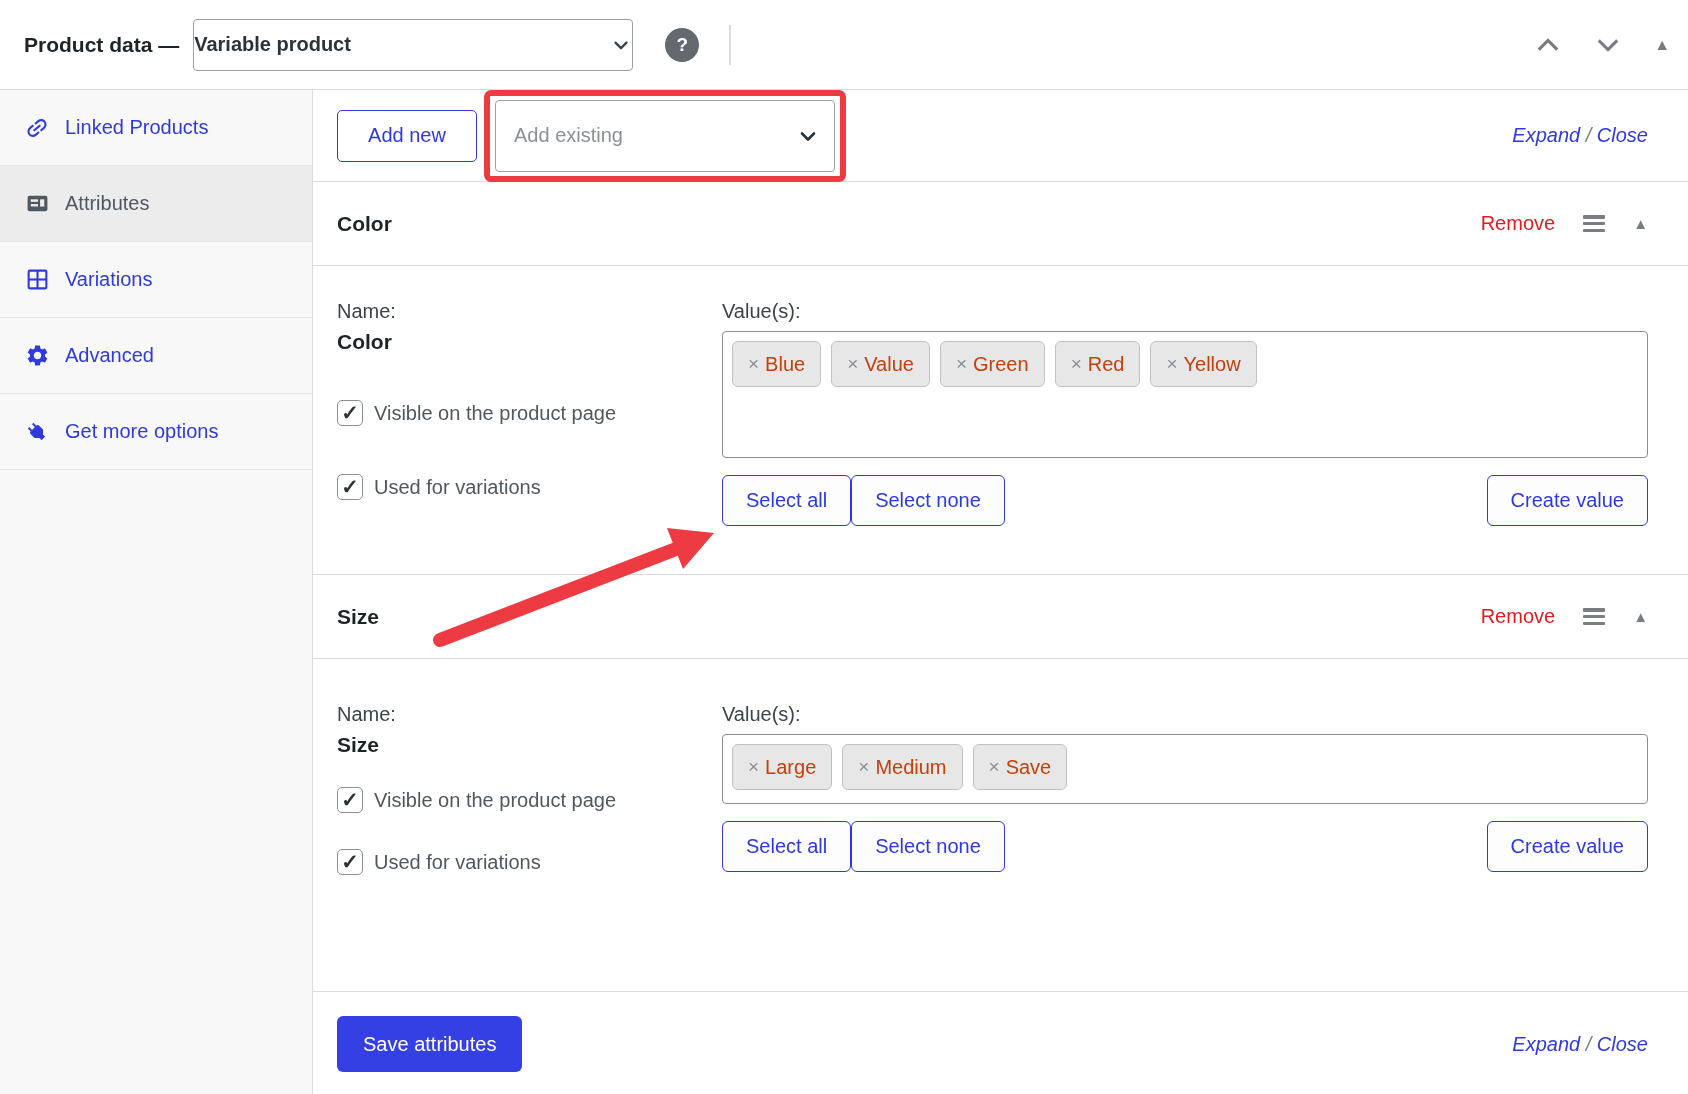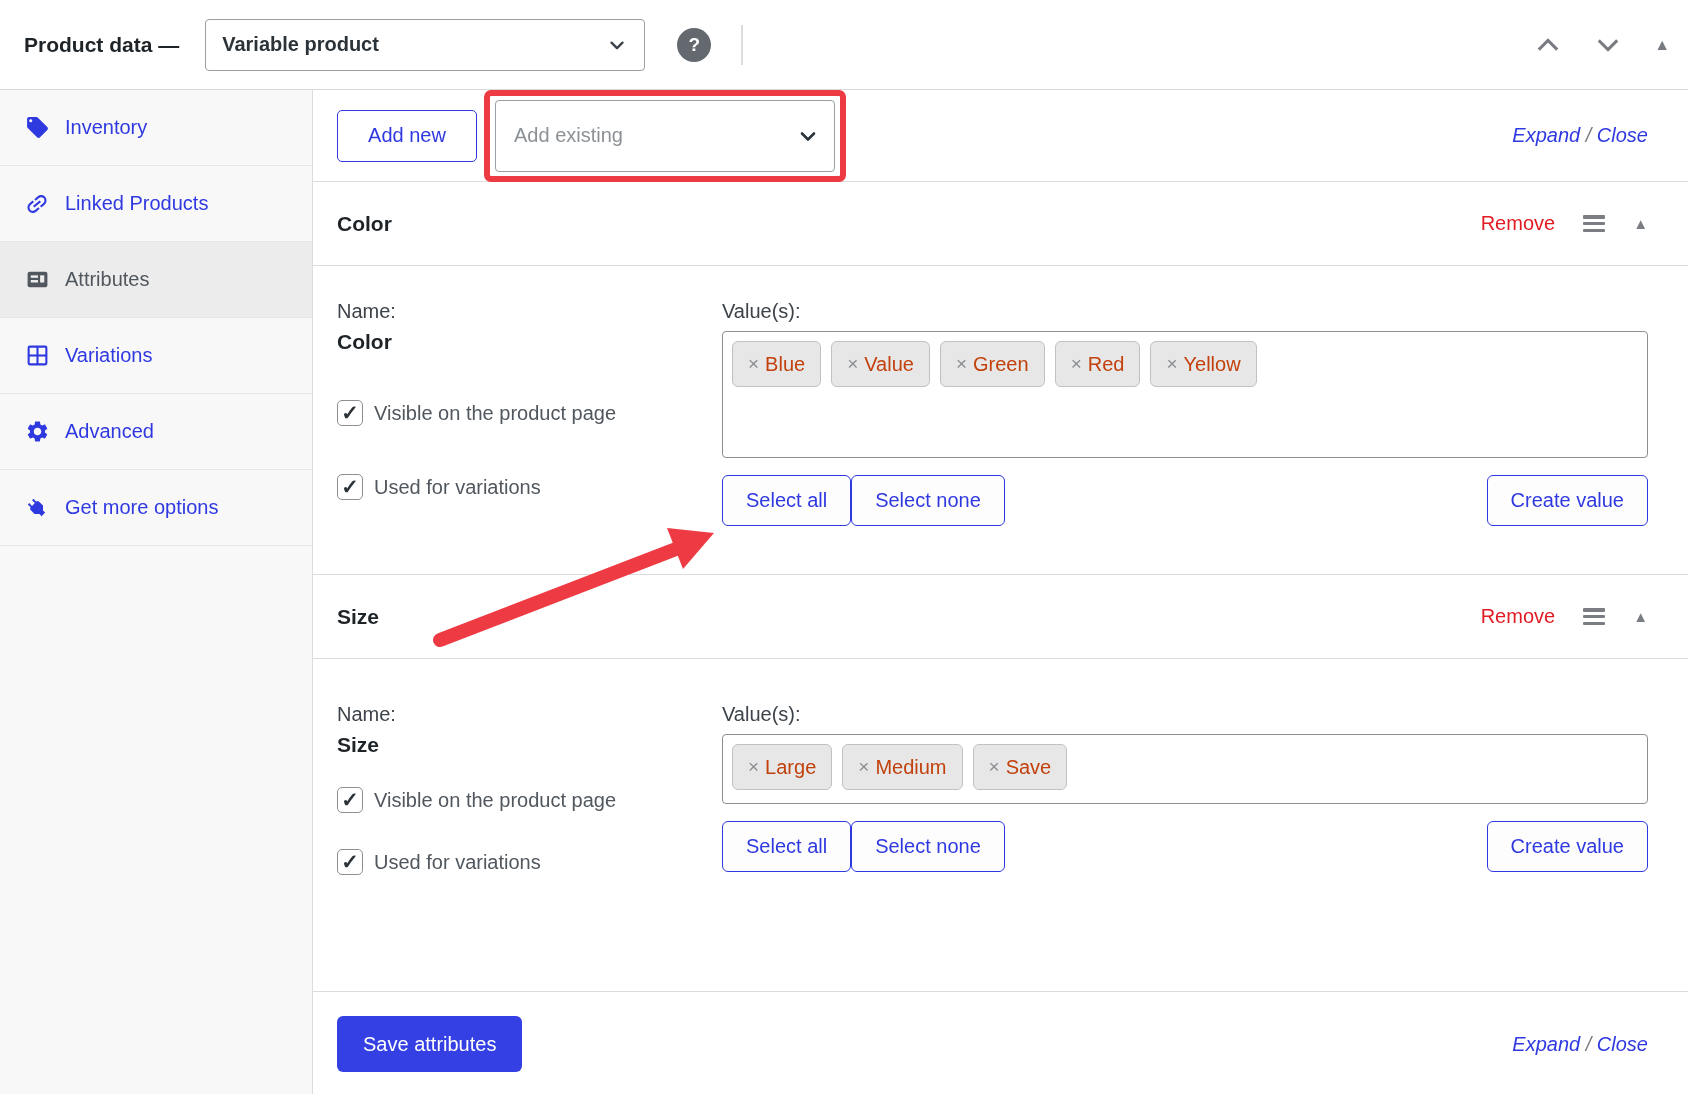--- a/index.html
+++ b/index.html
@@ -3,21 +3,21 @@
 <meta charset="utf-8">
 <style>
   * { margin:0; padding:0; box-sizing:border-box; }
   html,body { width:1688px; height:1094px; background:#fff; font-family:"Liberation Sans", sans-serif; color:#1d2327; overflow:hidden; }
   .app { position:relative; width:1688px; height:1094px; }
 
   
   .top-header { height:90px; display:flex; align-items:center; padding:0 18px 0 24px; border-bottom:1px solid #d9dadb; background:#fff; }
   .pd-title { font-size:21px; font-weight:bold; color:#1d2327; white-space:nowrap; }
   .select-box { display:flex; align-items:center; justify-content:space-between; border:1px solid #9ba0a5; border-radius:4px; background:#fff; }
-  .type-select { width:440px; height:52px; margin-left:26px; padding:0 16px; }
+  .type-select { width:440px; height:52px; margin-left:14px; padding:0 0; }
   .type-select .sel-text { font-size:20px; font-weight:bold; color:#2c3338; }
   .help-circle { width:34px; height:34px; border-radius:50%; background:#646970; color:#fff; font-size:19px; font-weight:bold; display:flex; align-items:center; justify-content:center; margin-left:32px; cursor:pointer; }
   .v-divider { width:2px; height:40px; background:#dcdcde; margin-left:30px; }
   .header-right { margin-left:auto; display:flex; align-items:center; gap:32px; }
   .hdr-ico { color:#787c82; display:flex; align-items:center; cursor:pointer; }
   .tri-up { font-size:16px; color:#787c82; cursor:pointer; }
 
   
   .main { display:flex; height:1004px; }
   .sidebar { width:313px; background:#f8f8f8; border-right:1px solid #dcdcde; }
@@ -108,28 +108,20 @@
       </span>
       <span class="tri-up">▲</span>
     </div>
   </div>
 
   <div class="main">
 
     <div class="sidebar">
       <div class="side-item">
         <span class="s-ico">
-          <svg width="25" height="25" viewBox="0 0 24 24" fill="currentColor">
-              <path d="M21.41 11.58l-9-9C12.05 2.22 11.55 2 11 2H4c-1.1 0-2 .9-2 2v7c0 .55.22 1.05.59 1.42l9 9c.36.36.86.58 1.41.58.55 0 1.05-.22 1.41-.59l7-7c.37-.36.59-.86.59-1.41 0-.55-.23-1.06-.59-1.42zM5.5 7C4.67 7 4 6.33 4 5.5S4.67 4 5.5 4 7 4.67 7 5.5 6.33 7 5.5 7z"></path>
-            </svg>
-        </span>
-        <span>Inventory</span>
-      </div>
-      <div class="side-item">
-        <span class="s-ico">
           <svg width="26" height="26" viewBox="0 0 24 24" fill="currentColor" transform="rotate(-40)">
               <path d="M3.9 12c0-1.71 1.39-3.1 3.1-3.1h4V7H7c-2.76 0-5 2.24-5 5s2.24 5 5 5h4v-1.9H7c-1.71 0-3.1-1.39-3.1-3.1zM8 13h8v-2H8v2zm9-6h-4v1.9h4c1.71 0 3.1 1.39 3.1 3.1s-1.39 3.1-3.1 3.1h-4V17h4c2.76 0 5-2.24 5-5s-2.24-5-5-5z"></path>
             </svg>
         </span>
         <span>Linked Products</span>
       </div>
       <div class="side-item active">
         <span class="s-ico">
           <svg width="25" height="25" viewBox="0 0 24 24">
               <rect x="2.5" y="4.5" width="19" height="15" rx="2" fill="currentColor"></rect>

